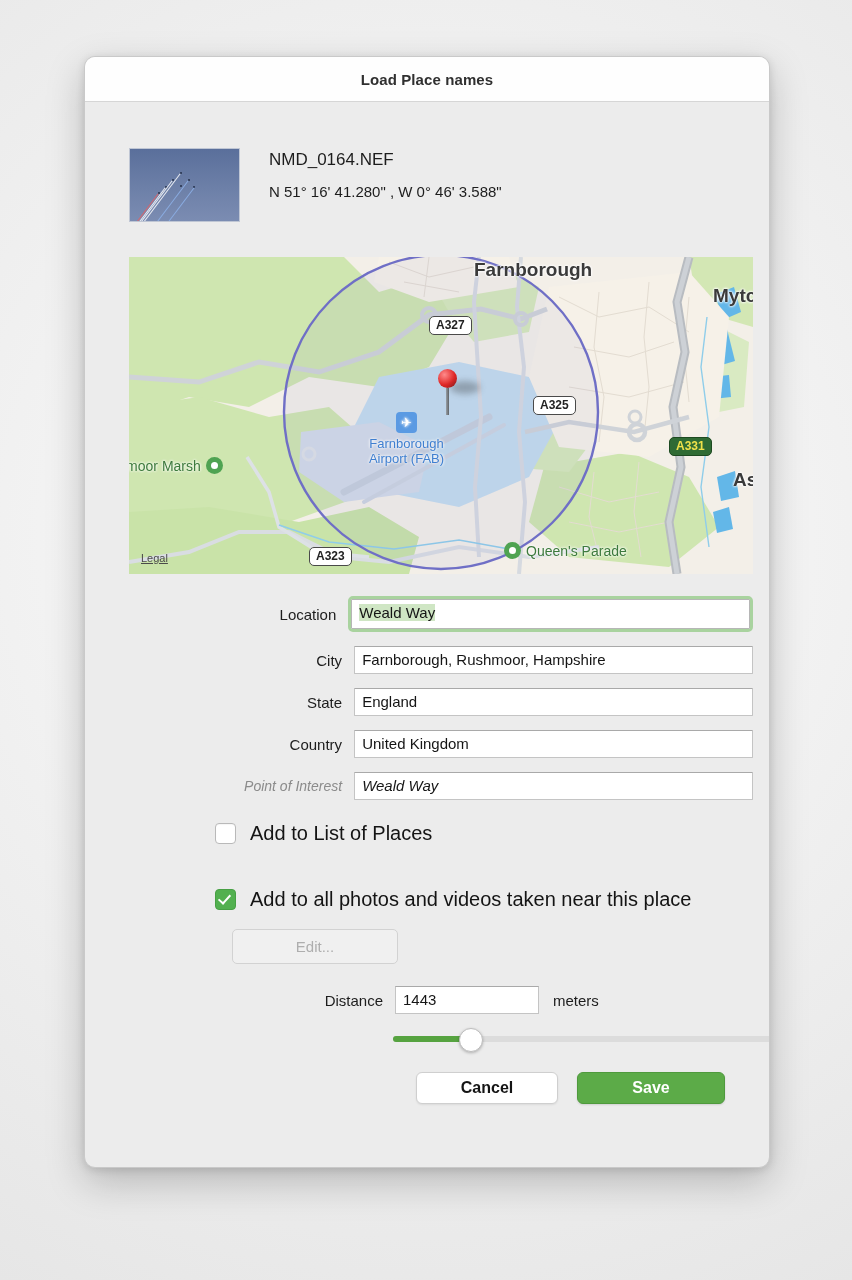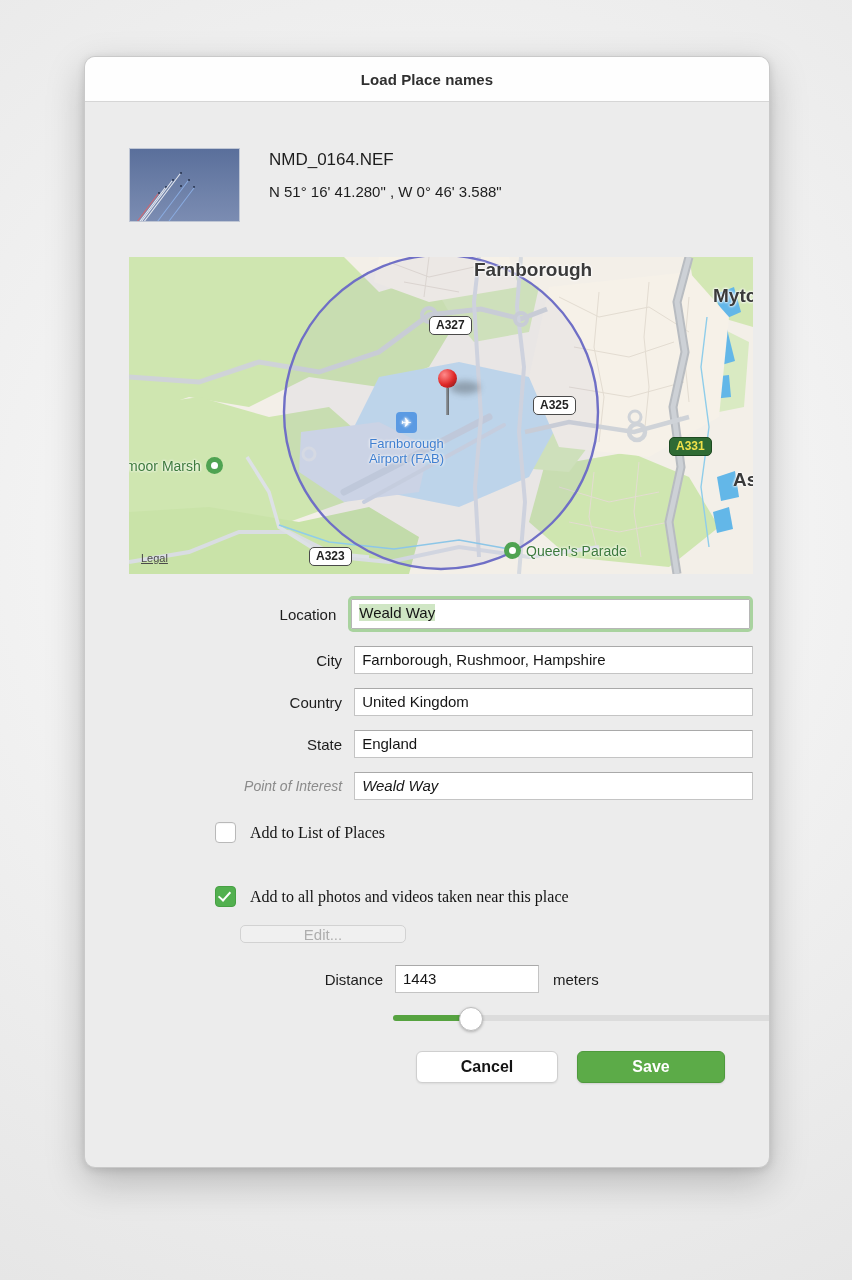--- a/index.html
+++ b/index.html
@@ -92,36 +92,36 @@
   .fwrap-focus .finput{width:100%;height:30px;border:1px solid #b6b6b6;}
   .sel-text{background:#cfe6c4;}
 
   
   .cbrow{display:flex;align-items:center;padding-left:114px;}
   .cb{width:19px;height:19px;border-radius:4px;border:1px solid #b9b9b9;background:#fff;
     flex:0 0 auto;box-shadow:inset 0 1px 1px rgba(0,0,0,.04);}
   .cb.on{background:#52b04f;border-color:#47a044;position:relative;box-shadow:none;}
   .cb.on:after{content:"";position:absolute;left:5px;top:2px;width:5px;height:10px;
     border:solid #fff;border-width:0 2.4px 2.4px 0;transform:rotate(42deg);}
-  .cblabel{margin-left:14px;font-size:16px;color:#141414;font-family:Liberation Serif, serif;}
+  .cblabel{margin-left:14px;font-size:20px;color:#141414;}
 
   
   .poprow{display:flex;align-items:center;padding-left:131px;margin-top:18px;}
   .popup{
     width:430px;height:29px;background:#fff;border:1px solid #c2c2c2;border-radius:5px;
     display:flex;align-items:center;position:relative;box-sizing:border-box;
     box-shadow:0 1px 1px rgba(0,0,0,.06);
   }
   .popup .val{font-size:15px;color:#161616;padding-left:11px;}
   .popup .stepper{
     position:absolute;right:3px;top:2px;width:22px;height:23px;border-radius:4px;background:#5bb85a;
     color:#fff;font-size:9px;line-height:10px;text-align:center;padding-top:2px;box-sizing:border-box;
   }
   .editbtn{
-    margin-left:8px;width:166px;height:18px;border-radius:5px;background:#f0f0f0;
+    margin-left:0;width:166px;height:35px;border-radius:5px;background:#f0f0f0;
     border:1px solid #d2d2d2;color:#aeaeae;font-size:15px;display:flex;align-items:center;
     justify-content:center;box-sizing:border-box;
   }
   
   .distrow{display:flex;align-items:center;margin-top:22px;margin-left:20px;}
   .distlabel{width:262px;text-align:right;padding-right:12px;font-size:15px;color:#1d1d1d;}
   .distinput{width:144px;height:28px;background:#fff;border:1px solid #c4c4c4;border-top-color:#a9a9a9;
     font-size:15px;color:#151515;padding:0 7px;box-sizing:border-box;line-height:26px;font-family:inherit;}
   .distunit{margin-left:14px;font-size:15px;color:#1d1d1d;}
   .sliderrow{margin-top:22px;padding-left:292px;}
@@ -277,27 +277,27 @@
           <div class="finput"><span class="sel-text">Weald Way</span></div>
         </div>
       </div>
 
       <div class="frow">
         <div class="flabel">City</div>
         <div class="finput">Farnborough, Rushmoor, Hampshire</div>
       </div>
 
       <div class="frow">
+        <div class="flabel">State</div>
+        <div class="finput">England</div>
+      </div>
+
+      <div class="frow">
         <div class="flabel">Country</div>
         <div class="finput">United Kingdom</div>
-      </div>
-
-      <div class="frow">
-        <div class="flabel">State</div>
-        <div class="finput">England</div>
       </div>
 
       <div class="frow">
         <div class="flabel poi-label">Point of Interest</div>
         <div class="finput italic">Weald Way</div>
       </div>
 
     </div>
 
     <div class="cbrow" style="margin-top:22px">

